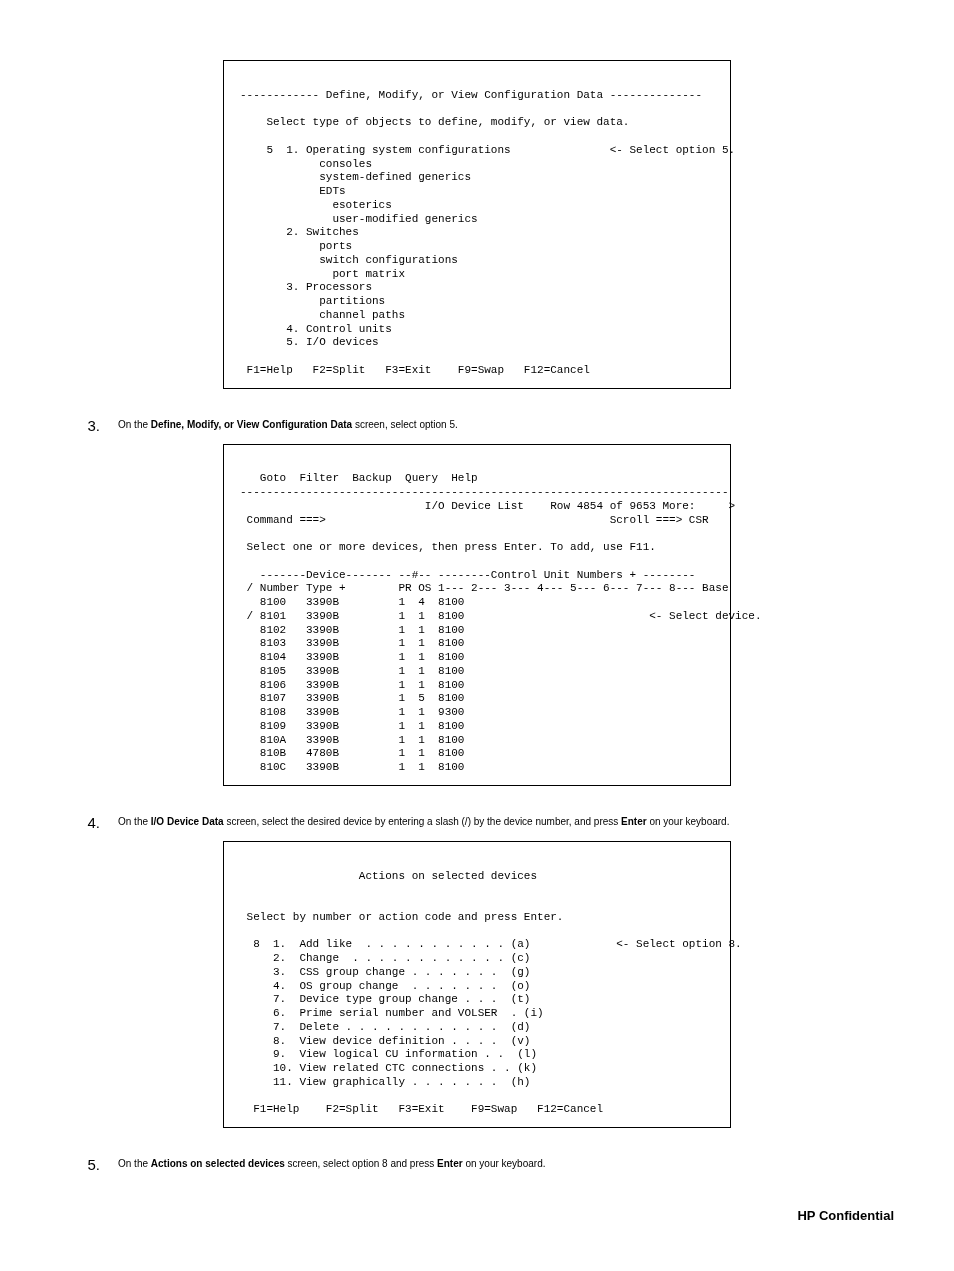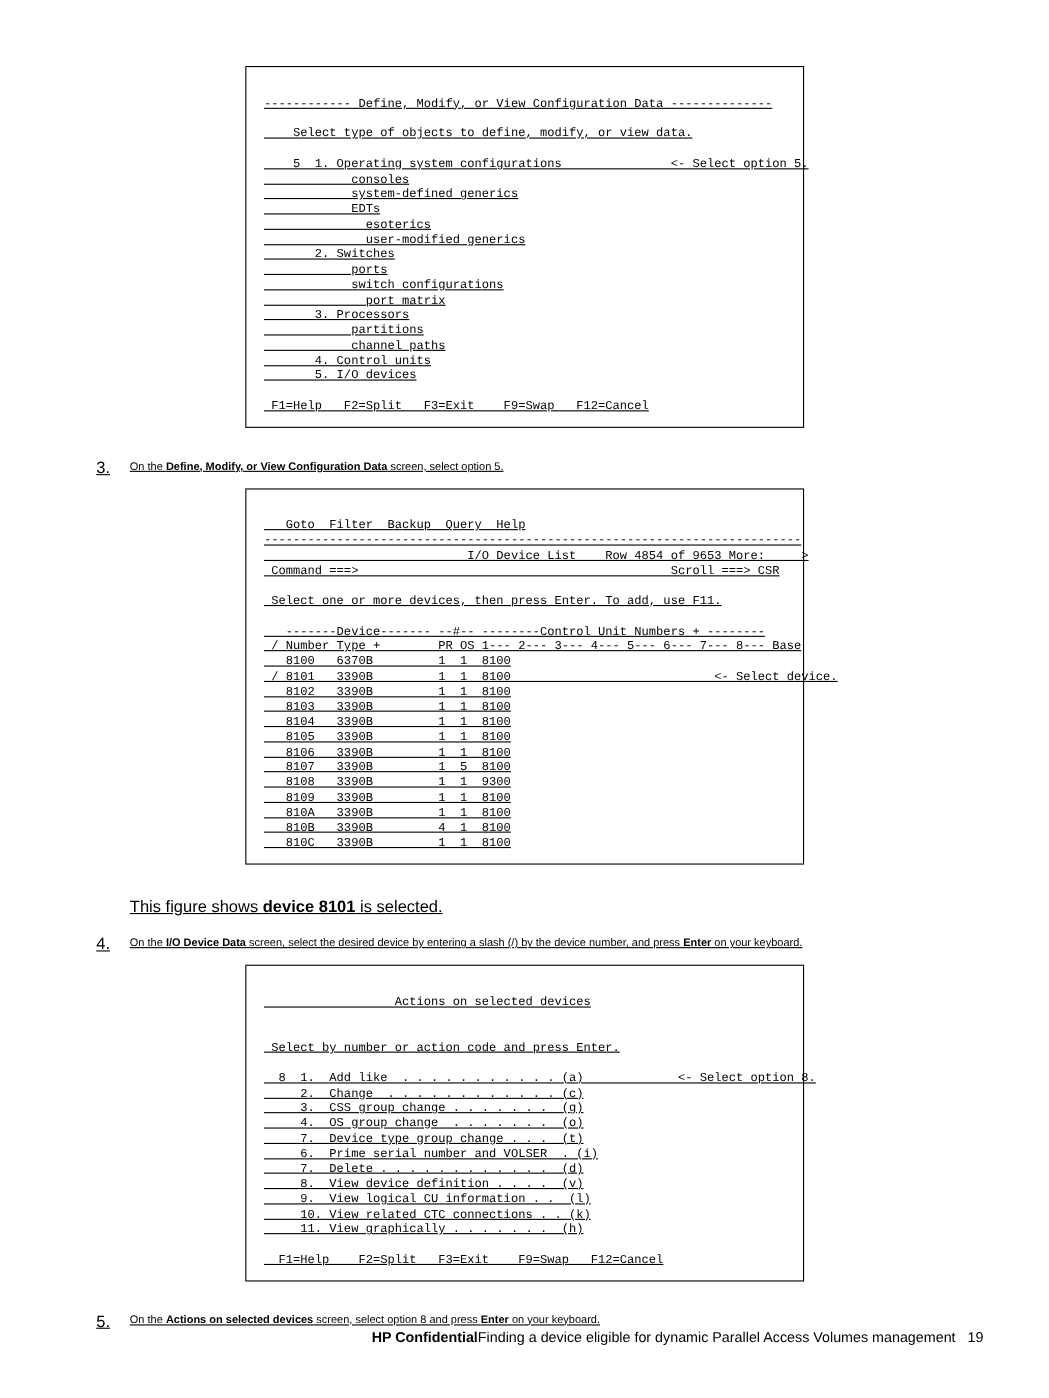--- a/index.html
+++ b/index.html
@@ -9,21 +9,20 @@
     margin: 0;
     padding: 0;
     font-family: Arial, Helvetica, sans-serif;
     font-size: 15px;
     color: #000;
     position: relative;
     background: #fff;
   }
   .page-content {
     padding: 60px 60px 0 60px;
-    text-decoration: underline;
   }
   .mono {
     font-family: "Courier New", Courier, monospace;
     font-size: 11px;
     line-height: 1.25;
     white-space: pre;
   }
   .screen-box {
     border: 1px solid #000;
     margin: 0 auto 28px auto;
@@ -105,38 +104,35 @@
   <div class="screen-box mono" style="margin-top:6px;">
 <span>   Goto  Filter  Backup  Query  Help</span>
 <span>--------------------------------------------------------------------------</span>
 <span>                            I/O Device List    Row 4854 of 9653 More:     &gt;</span>
 <span> Command ===&gt;                                           Scroll ===&gt; CSR</span>
 
 <span> Select one or more devices, then press Enter. To add, use F11.</span>
 
 <span>   -------Device------- --#-- --------Control Unit Numbers + --------</span>
 <span> / Number Type +        PR OS 1--- 2--- 3--- 4--- 5--- 6--- 7--- 8--- Base</span>
-<span>   8100   6370B         1  1  8100</span>
+<span>   8100   3390B         1  4  8100</span>
 <span> / 8101   3390B         1  1  8100                            &lt;- Select device.</span>
 <span>   8102   3390B         1  1  8100</span>
 <span>   8103   3390B         1  1  8100</span>
 <span>   8104   3390B         1  1  8100</span>
 <span>   8105   3390B         1  1  8100</span>
 <span>   8106   3390B         1  1  8100</span>
 <span>   8107   3390B         1  5  8100</span>
 <span>   8108   3390B         1  1  9300</span>
 <span>   8109   3390B         1  1  8100</span>
 <span>   810A   3390B         1  1  8100</span>
-<span>   810B   3390B         4  1  8100</span>
+<span>   810B   4780B         1  1  8100</span>
 <span>   810C   3390B         1  1  8100</span>
 </div>
 
-  <div class="caption-row">
-    <span>This figure shows </span><b>device 8101</b><span> is selected.</span>
-  </div>
 
   <div class="step-row">
     <div class="step-num">4.</div>
     <div class="step-text">
       <span>On the </span><b>I/O Device Data</b><span> screen, select the desired device by entering a slash (/) by the device number, and press </span><b>Enter</b><span> on your keyboard.</span>
     </div>
   </div>
 
   <div class="screen-box mono" style="margin-top:6px;">
 <span>                  Actions on selected devices</span>
@@ -163,16 +159,13 @@
     <div class="step-num">5.</div>
     <div class="step-text">
       <span>On the </span><b>Actions on selected devices</b><span> screen, select option 8 and press </span><b>Enter</b><span> on your keyboard.</span>
     </div>
   </div>
 
 </div>
 
 <div class="footer">
   <div class="footer-left">HP Confidential</div>
-  <div class="footer-right">
-    <span>Finding a device eligible for dynamic Parallel Access Volumes management</span>&nbsp;&nbsp;&nbsp;<span>19</span>
-  </div>
 </div>
 
 </body></html>

